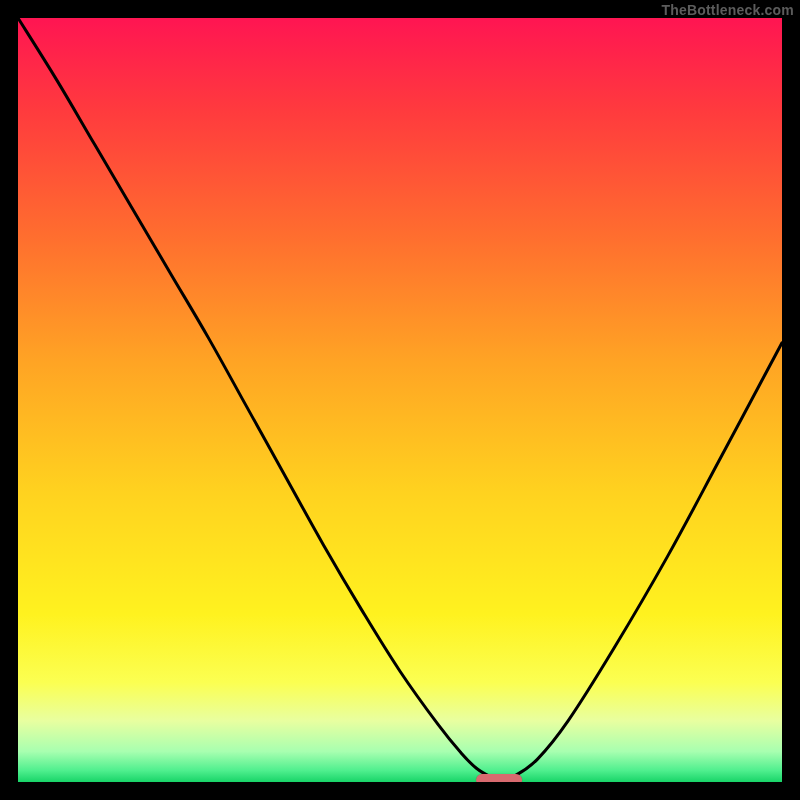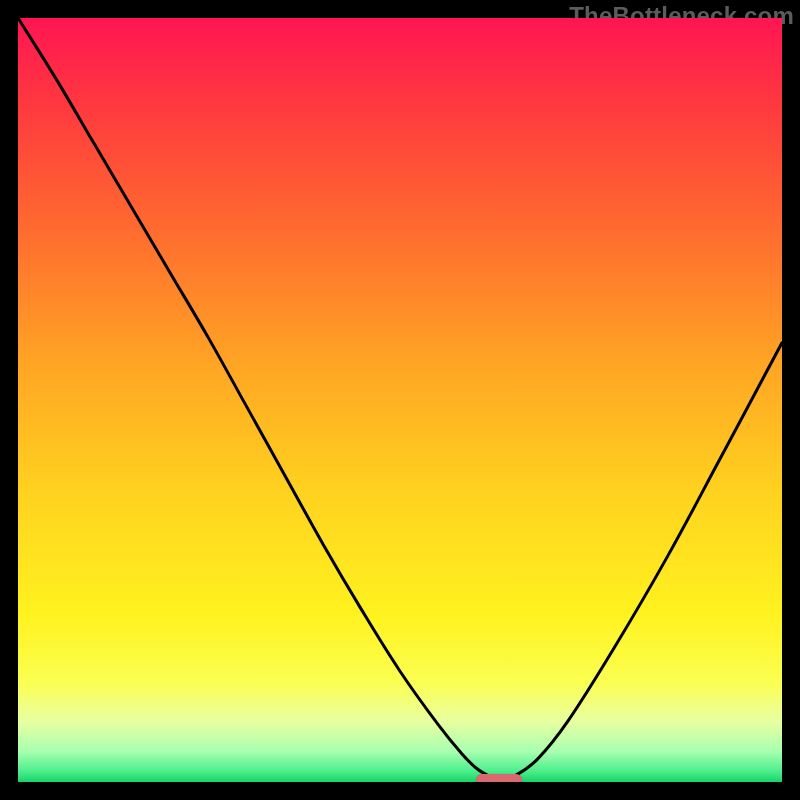--- a/index.html
+++ b/index.html
@@ -42,21 +42,21 @@
     position: absolute;
     border-radius: 6px;
     transform: translate(-50%, -50%);
     box-shadow: 0 0 1px rgba(0,0,0,0.3);
   }
   .attribution {
     position: absolute;
     top: 2px;
     right: 6px;
     font-family: Arial, Helvetica, sans-serif;
-    font-size: 24px;
+    font-size: 14px;
     font-weight: 600;
     color: #5c5c5c;
     letter-spacing: 0.2px;
   }
 </style>
 </head>
 <body>
 <div class="frame">
 
   <div class="attribution">TheBottleneck.com</div>

